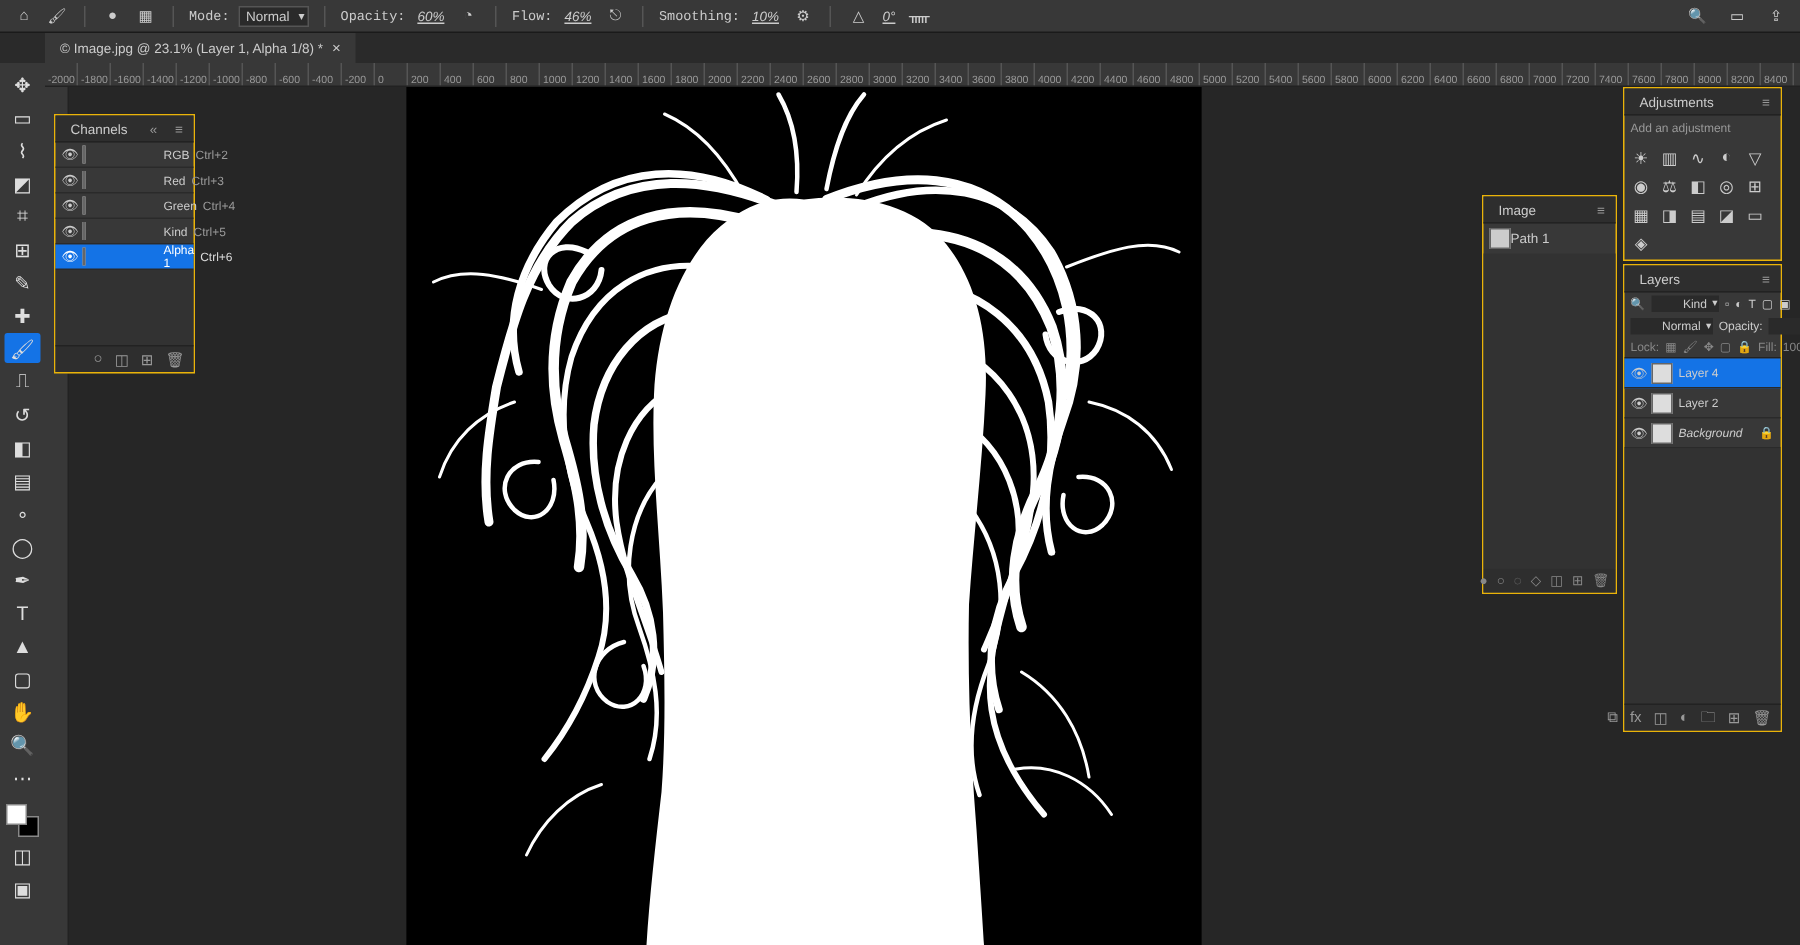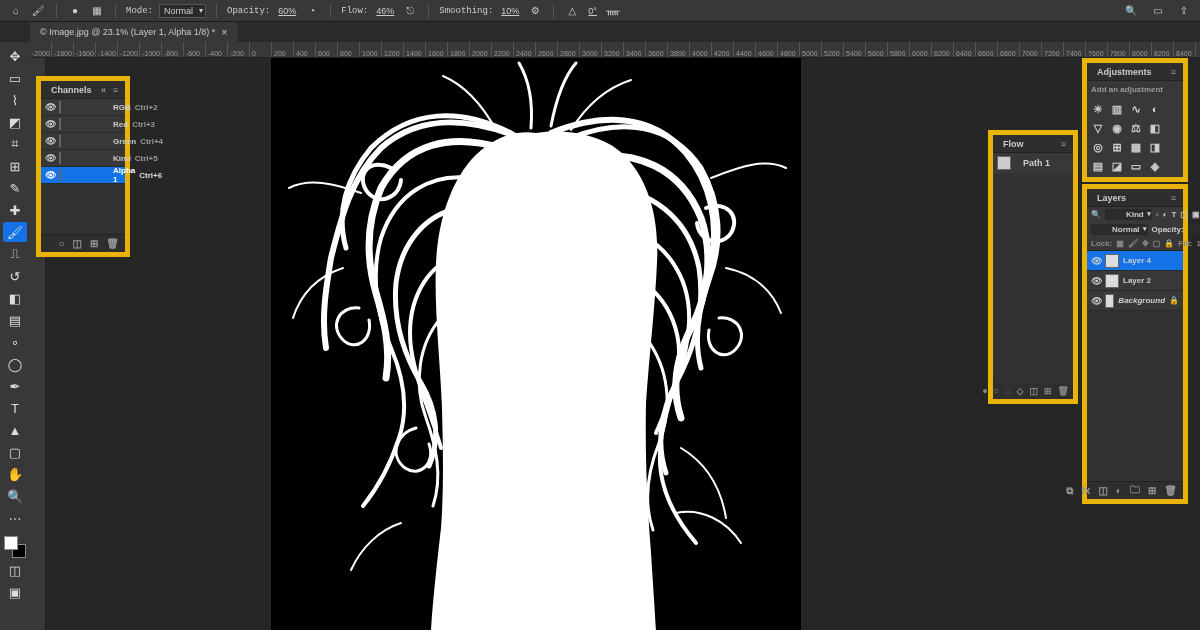--- a/index.html
+++ b/index.html
@@ -5,21 +5,21 @@
   * { box-sizing: border-box; margin: 0; padding: 0; font-family: 'Segoe UI', Arial, sans-serif; }
   body { width: 1200px; height: 630px; background: #323232; color: #ccc; font-size: 10px; overflow: hidden; position: relative; }
   
   
   .options-bar { height: 22px; background: #383838; display: flex; align-items: center; padding: 0 8px; gap: 6px; border-bottom: 1px solid #1a1a1a; }
   .options-bar .icon-btn { width: 16px; height: 16px; display: flex; align-items: center; justify-content: center; color: #ccc; cursor: pointer; }
   .options-bar .sep { width: 1px; height: 14px; background: #555; margin: 0 4px; }
   .options-bar label { color: #ccc; font-size: 9px; font-family: Liberation Mono, monospace; }
   .options-bar .dropdown { background: #2a2a2a; border: 1px solid #555; color: #ccc; font-size: 9px; padding: 1px 12px 1px 4px; height: 14px; position: relative; }
   .options-bar .dropdown::after { content: '▾'; position: absolute; right: 2px; font-size: 8px; }
-  .options-bar .num-field { background: transparent; color: #ccc; font-size: 9px; padding: 0 2px; text-decoration: underline; }
+  .options-bar .num-field { background: transparent; color: #ccc; font-size: 9px; padding: 0 2px; text-decoration: underline; font-style: italic; }
   .options-right { margin-left: auto; display: flex; gap: 10px; align-items: center; }
   
   
   .doc-tab-bar { height: 20px; background: #2a2a2a; display: flex; align-items: center; padding-left: 30px; }
   .doc-tab { background: #383838; padding: 2px 10px; font-size: 9px; color: #ccc; display: flex; align-items: center; gap: 6px; height: 100%; }
   .doc-tab .close-x { cursor: pointer; font-size: 10px; }
   
   
   .ruler-h { position: absolute; top: 42px; left: 30px; right: 0; height: 16px; background: #383838; display: flex; overflow: hidden; font-size: 7px; color: #999; border-bottom: 1px solid #222; }
   .ruler-h .tick { flex: 0 0 auto; width: 22px; border-right: 1px solid #555; padding-left: 2px; display: flex; align-items: flex-end; }
@@ -32,21 +32,21 @@
   .toolbar .swatches { margin-top: 6px; position: relative; width: 22px; height: 22px; }
   .toolbar .swatches .fg { position: absolute; top: 0; left: 0; width: 14px; height: 14px; background: #fff; border: 1px solid #888; z-index: 2; }
   .toolbar .swatches .bg { position: absolute; bottom: 0; right: 0; width: 14px; height: 14px; background: #000; border: 1px solid #888; }
   
   
   .canvas-area { position: absolute; top: 58px; left: 46px; right: 0; bottom: 0; background: #262626; }
   .canvas-doc { position: absolute; left: 225px; top: 0; width: 530px; height: 572px; background: #000; }
   .silhouette { position: absolute; inset: 0; }
   
   
-  .panel { position: absolute; background: #383838; border: 5px solid #eab308; font-size: 9px; font-weight: bold; }
+  .panel { position: absolute; background: #383838; border: 1px solid #eab308; font-size: 9px; }
   .panel-header { height: 18px; display: flex; align-items: center; padding: 0 6px; background: #2e2e2e; border-bottom: 1px solid #222; }
   .panel-tab { color: #ccc; font-size: 9px; padding: 0 4px; }
   .panel-menu { margin-left: auto; cursor: pointer; color: #999; letter-spacing: 1px; }
   .channels-panel { top: 30px; left: 4px; width: 94px; }
   .channels-panel { position: absolute; top: 76px; left: 36px; width: 94px; background: #383838; z-index: 20; }
   .channel-row { display: flex; align-items: center; height: 17px; padding: 0 4px; gap: 4px; border-bottom: 1px solid #2a2a2a; }
   .channel-row.selected { background: #1473e6; color: #fff; }
   .channel-row .eye { width: 10px; font-size: 9px; }
   .channel-row .thumb { width: 12px; height: 12px; background: #ccc; border: 1px solid #666; }
   .channel-row .name { flex: 1; font-size: 8px; padding-left: 48px; }
@@ -71,21 +71,21 @@
   .layer-row { display: flex; align-items: center; height: 20px; padding: 0 4px; gap: 4px; border-bottom: 1px solid #2a2a2a; }
   .layer-row.selected { background: #1473e6; }
   .layer-row .eye { width: 10px; font-size: 9px; }
   .layer-row .thumb { width: 14px; height: 14px; background: #ddd; border: 1px solid #666; }
   .layer-row .name { font-size: 8px; }
   .layer-row .name.italic { font-style: italic; }
   .layer-row .lock { margin-left: auto; font-size: 8px; color: #999; }
   .layers-empty { height: 170px; background: #323232; }
   
   .paths-panel { background: #383838; position: absolute; right: 122px; top: 130px; width: 90px; z-index: 14; }
-  .path-row { display: flex; align-items: center; height: 20px; padding: 0 4px; gap: 12px; }
+  .path-row { display: flex; align-items: center; height: 20px; padding: 0 4px; gap: 0; }
   .path-row .thumb { width: 14px; height: 14px; background: #ccc; border: 1px solid #666; }
   .paths-empty { height: 210px; background: #323232; }
   .paths-footer { height: 16px; display: flex; align-items: center; justify-content: flex-end; gap: 6px; padding: 0 4px; background: #2e2e2e; font-size: 9px; color: #888; }
   
   .ic { display: inline-block; }
 </style>
 </head>
 <body>
 
 <div class="options-bar">
@@ -313,21 +313,21 @@
   <div class="panel-footer">
     <span class="ic">○</span>
     <span class="ic">◫</span>
     <span class="ic">⊞</span>
     <span class="ic">🗑</span>
   </div>
 </div>
 
 <div class="panel paths-panel">
   <div class="panel-header">
-    <span class="panel-tab">Flow</span>
+    <span class="panel-tab">Image</span>
     <span class="panel-menu">≡</span>
   </div>
   <div id="pathsList">
       <div class="path-row">
         <span class="thumb"></span>
         <span class="name">Path 1</span>
       </div>
     </div>
   <div class="paths-empty"></div>
   <div class="paths-footer">

